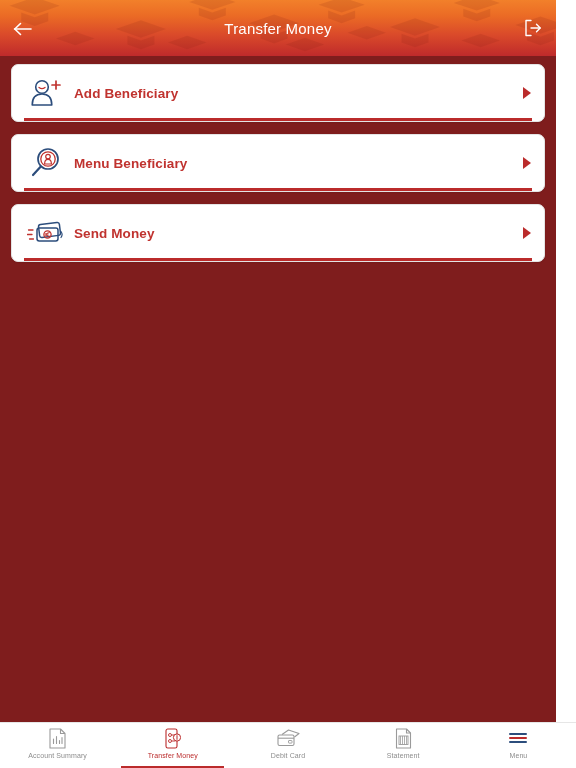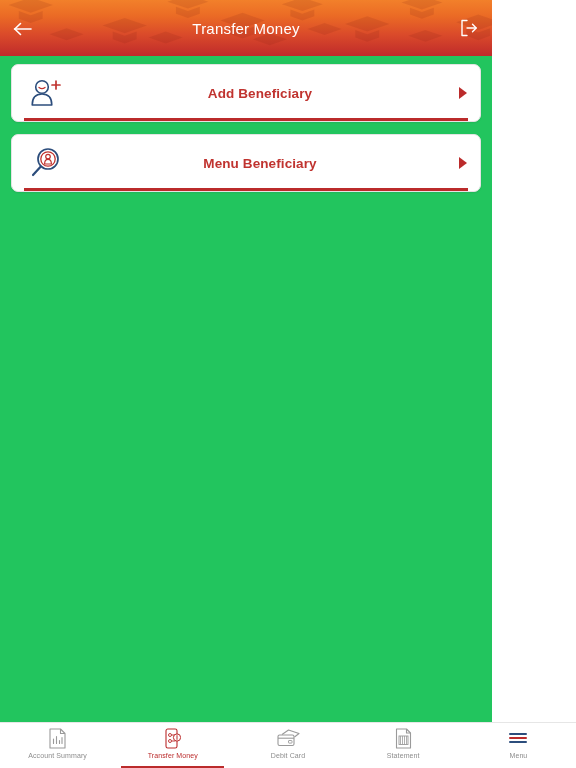--- a/index.html
+++ b/index.html
@@ -7,23 +7,23 @@
   html, body {
     width: 576px;
     height: 768px;
     background: #ffffff;
     font-family: "Liberation Sans", sans-serif;
     overflow: hidden;
   }
 
   #app {
     position: relative;
-    width: 492px;
+    width: 556px;
     height: 768px;
-    background: #22c55e;
+    background: #7f1d1d;
     border-radius: 16px;
   }
 
   
   .header {
     position: relative;
     height: 56px;
     width: 100%;
     background: linear-gradient(180deg, #f2802a 0%, #eb6b25 28%, #da4a2a 62%, #bf2a2b 100%);
     overflow: hidden;
@@ -96,21 +96,20 @@
     align-items: center;
     justify-content: center;
   }
   .card-label {
     color: #c0332f;
     font-size: 13.5px;
     font-weight: bold;
     letter-spacing: 0.1px;
     flex: 1;
     margin-left: 2px;
-    text-align: center;
   }
   .card-chevron {
     width: 34px;
     min-width: 34px;
     display: flex;
     align-items: center;
     justify-content: center;
   }
   .card-underline {
     position: absolute;
@@ -244,20 +243,39 @@
       </div>
       <div class="card-label">Menu Beneficiary</div>
       <div class="card-chevron">
         <svg width="10" height="14" viewBox="0 0 10 14">
           <path d="M1 1 L9 7 L1 13 Z" fill="#bb2b2b"></path>
         </svg>
       </div>
       <div class="card-underline"></div>
     </div>
 
+    <div class="menu-card">
+      <div class="card-icon">
+        <svg width="38" height="28" viewBox="0 0 38 28">
+          <rect x="12" y="4.5" width="21" height="13" rx="2.2" fill="none" stroke="#2c4d7c" stroke-width="1.5" transform="rotate(-7 22 11)"></rect>
+          <rect x="10" y="9" width="21" height="13" rx="2.2" fill="none" stroke="#2c4d7c" stroke-width="1.5"></rect>
+          <circle cx="20.5" cy="15.5" r="3.6" fill="none" stroke="#c0332f" stroke-width="1.3"></circle>
+          <path d="M22.4 13.6 q-3 0 -3 1.9 q0 1.9 3 1.9 M18.3 14.9 H21 M18.3 16.2 H21" stroke="#c0332f" stroke-width="1" fill="none" stroke-linecap="round"></path>
+          <path d="M1.5 11 H6 M0.5 15.5 H5 M2.5 20 H6.5" stroke="#c0332f" stroke-width="1.3" stroke-linecap="round"></path>
+          <path d="M34 12.5 q2.2 3 0 6" stroke="#2c4d7c" stroke-width="1.2" fill="none" stroke-linecap="round"></path>
+        </svg>
+      </div>
+      <div class="card-label">Send Money</div>
+      <div class="card-chevron">
+        <svg width="10" height="14" viewBox="0 0 10 14">
+          <path d="M1 1 L9 7 L1 13 Z" fill="#bb2b2b"></path>
+        </svg>
+      </div>
+      <div class="card-underline"></div>
+    </div>
   </div>
 
   <div class="bottom-nav">
 
     <div class="nav-item">
       <div class="nav-icon">
         <svg width="17" height="21" viewBox="0 0 17 21">
           <path d="M1 1 H11.5 L16 5.5 V20 H1 Z" fill="none" stroke="#9a9a9a" stroke-width="1.1" stroke-linejoin="round"></path>
           <path d="M11.5 1 V5.5 H16" fill="none" stroke="#9a9a9a" stroke-width="1.1" stroke-linejoin="round"></path>
           <path d="M4.5 15.5 V11 M7.5 15.5 V8.5 M10.5 15.5 V12.5 M13 15.5 V9.5" stroke="#9a9a9a" stroke-width="1.1" stroke-linecap="round"></path>

